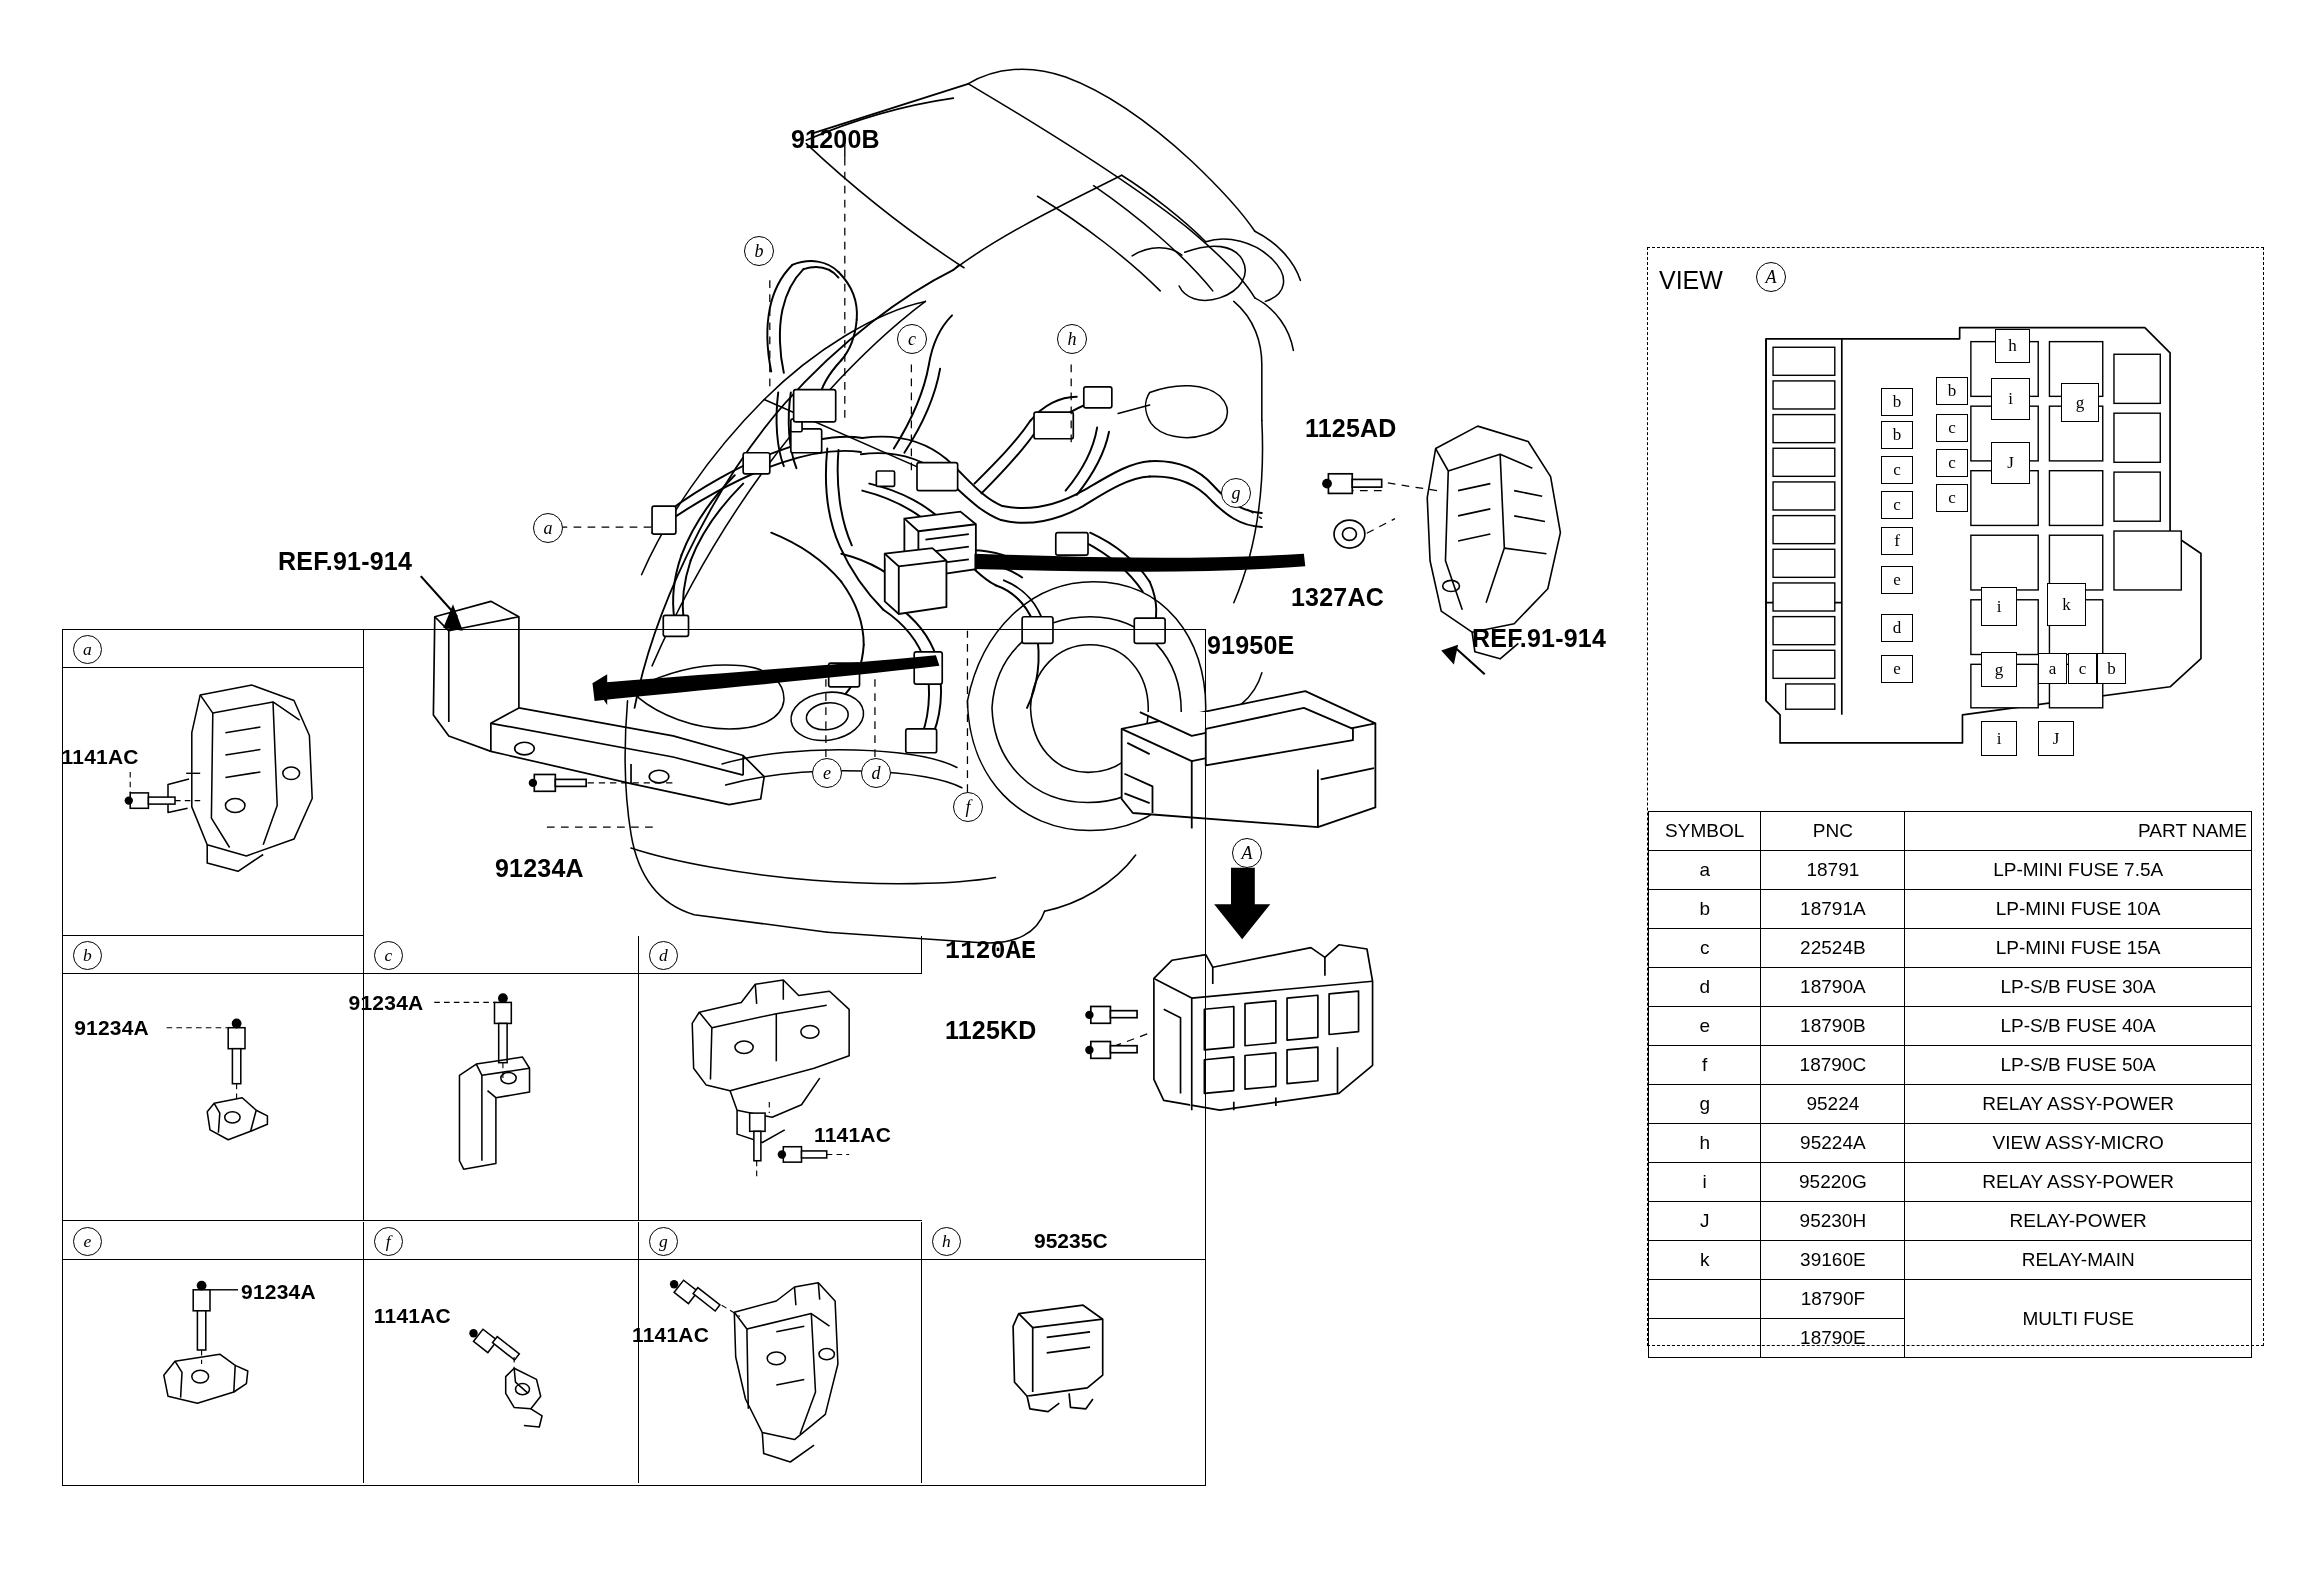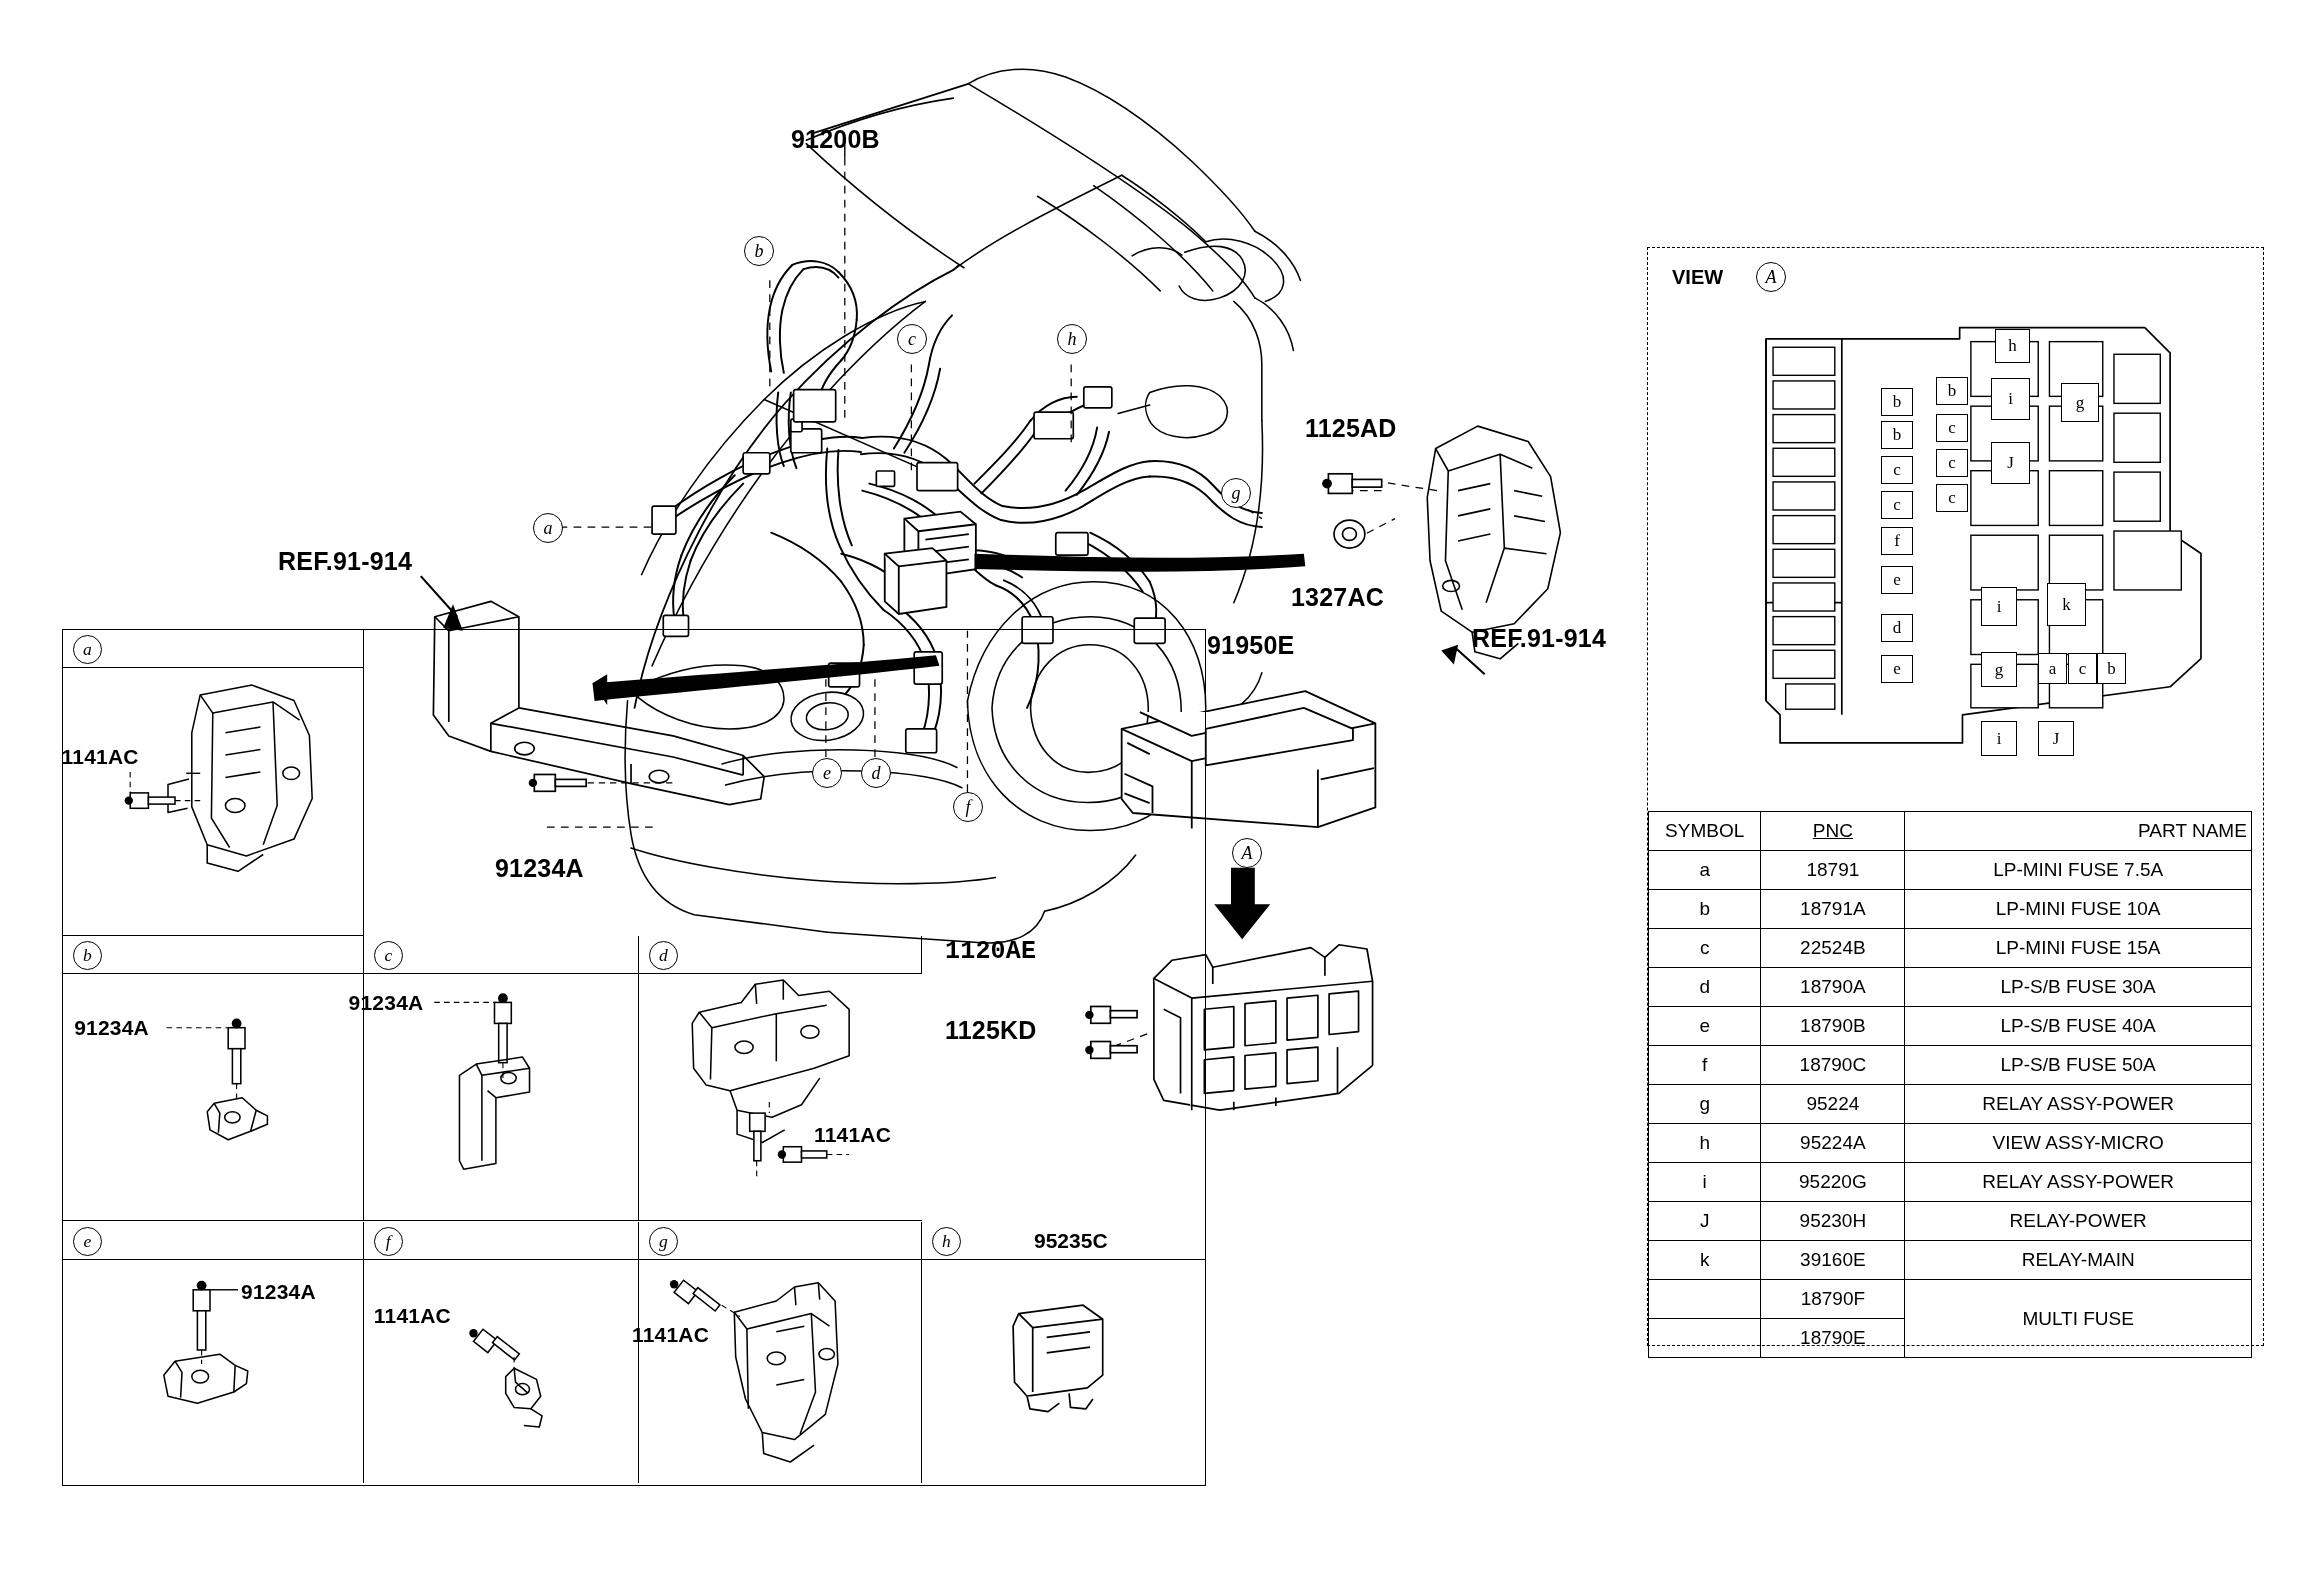--- a/index.html
+++ b/index.html
@@ -71,45 +71,45 @@
     left: 1647px;
     top: 247px;
     width: 617px;
     height: 1099px;
     border: 1.4px dashed #000;
     box-sizing: border-box;
     background: #fff;
   }
   .viewa-title {
     position: absolute;
-    left: 24px;
+    left: 11px;
     top: 18px;
-    font-size: 20px;
-    font-weight: bold;
+    font-size: 25px;
+    font-weight: normal;
   }
   .fuse-table {
     position: absolute;
     left: 1648px;
     top: 811px;
     width: 604px;
     border-collapse: collapse;
     font-size: 19px;
   }
   .fuse-table th, .fuse-table td {
     border: 1.4px solid #000;
     text-align: center;
     height: 38px;
     padding: 0 4.2px;
     font-weight: normal;
   }
   .fuse-table th {
     font-weight: normal;
   }
   .fuse-table .c-sym { width: 105px; }
-  .fuse-table .c-pnc { width: 140px; text-decoration: underline; }
+  .fuse-table .c-pnc { width: 140px; }
   .fuse-table .c-name { width: 359px; text-align: right; }
   .vlet {
     position: absolute;
     border: 1.4px solid #000;
     box-sizing: border-box;
     display: flex;
     align-items: center;
     justify-content: center;
     font-size: 17px;
     font-family: "Liberation Serif", serif;

